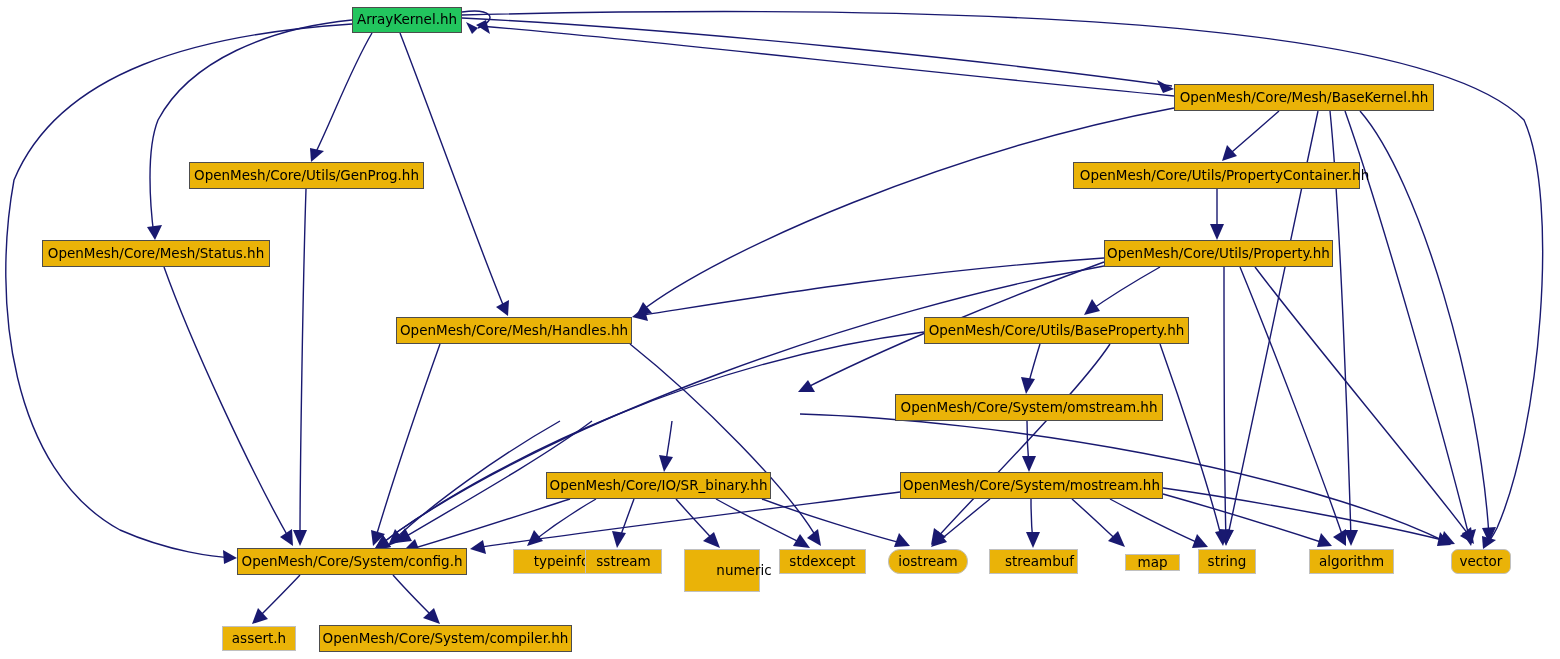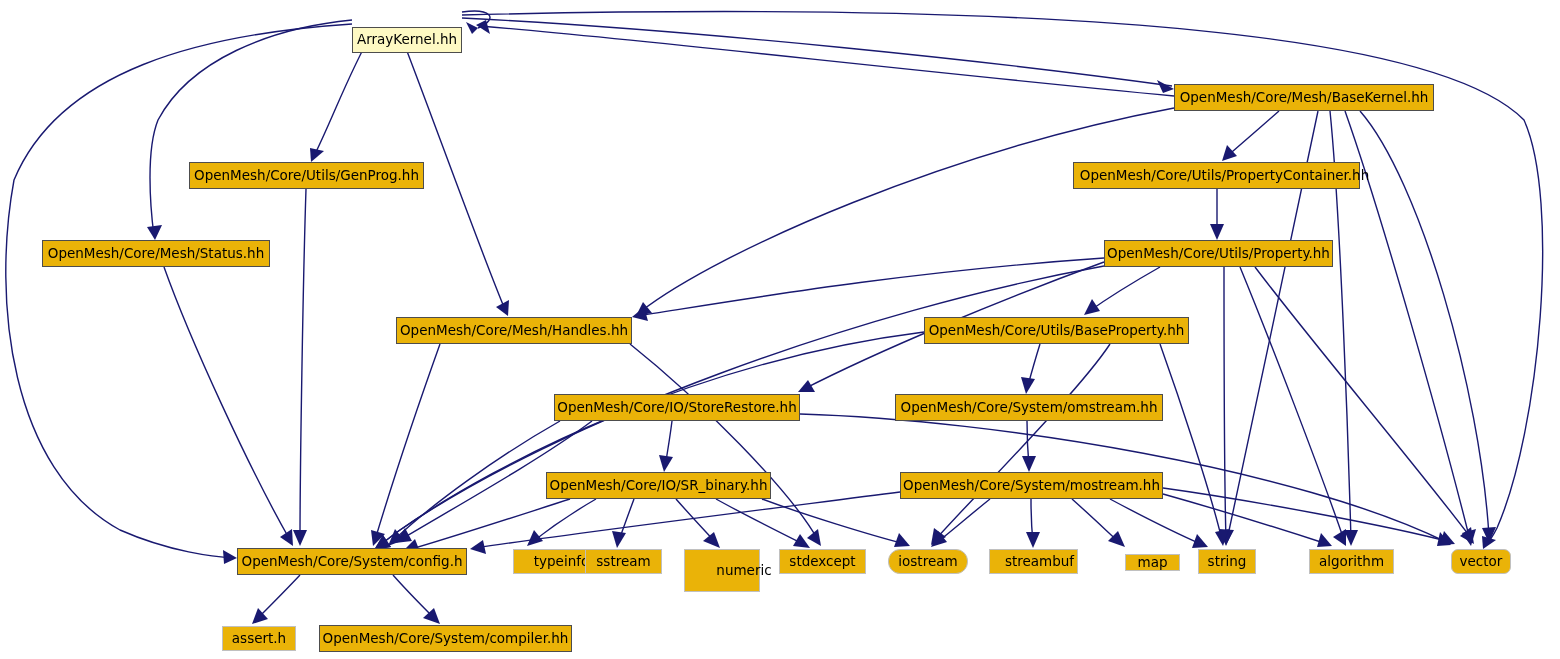--- a/index.html
+++ b/index.html
@@ -45,22 +45,21 @@
     letter-spacing: 0px;
   }
   .node.lib {
     border: 1px solid #c0c0c0;
   }
   .node.hdr {
     border: 1.5px solid #4d4d4d;
   }
   .node.root {
     border: 1.5px solid #4d4d4d;
-    background: #fef9c3;
-    margin-top: 20px;
+    background: #22c55e;
   }
   .node-label {
     pointer-events: none;
   }
 </style>
 </head>
 <body>
 
 <div id="canvas">
   <svg id="edges" viewBox="0 0 1560 659" xmlns="http://www.w3.org/2000/svg">
@@ -233,23 +232,20 @@
   </div>
   <div class="node hdr" style="left:1104px; top:240px; width:229px; height:27px;">
     <span class="node-label">OpenMesh/Core/Utils/Property.hh</span>
   </div>
   <div class="node hdr" style="left:396px; top:317px; width:236px; height:27px;">
     <span class="node-label">OpenMesh/Core/Mesh/Handles.hh</span>
   </div>
   <div class="node hdr" style="left:924px; top:317px; width:265px; height:27px;">
     <span class="node-label">OpenMesh/Core/Utils/BaseProperty.hh</span>
   </div>
-  <div class="node hdr" style="left:554px; top:394px; width:246px; height:27px;">
-    <span class="node-label">OpenMesh/Core/IO/StoreRestore.hh</span>
-  </div>
   <div class="node hdr" style="left:895px; top:394px; width:268px; height:27px;">
     <span class="node-label">OpenMesh/Core/System/omstream.hh</span>
   </div>
   <div class="node hdr" style="left:546px; top:472px; width:225px; height:27px;">
     <span class="node-label">OpenMesh/Core/IO/SR_binary.hh</span>
   </div>
   <div class="node hdr" style="left:900px; top:472px; width:263px; height:27px;">
     <span class="node-label">OpenMesh/Core/System/mostream.hh</span>
   </div>
   <div class="node hdr" style="left:237px; top:548px; width:230px; height:27px;">

